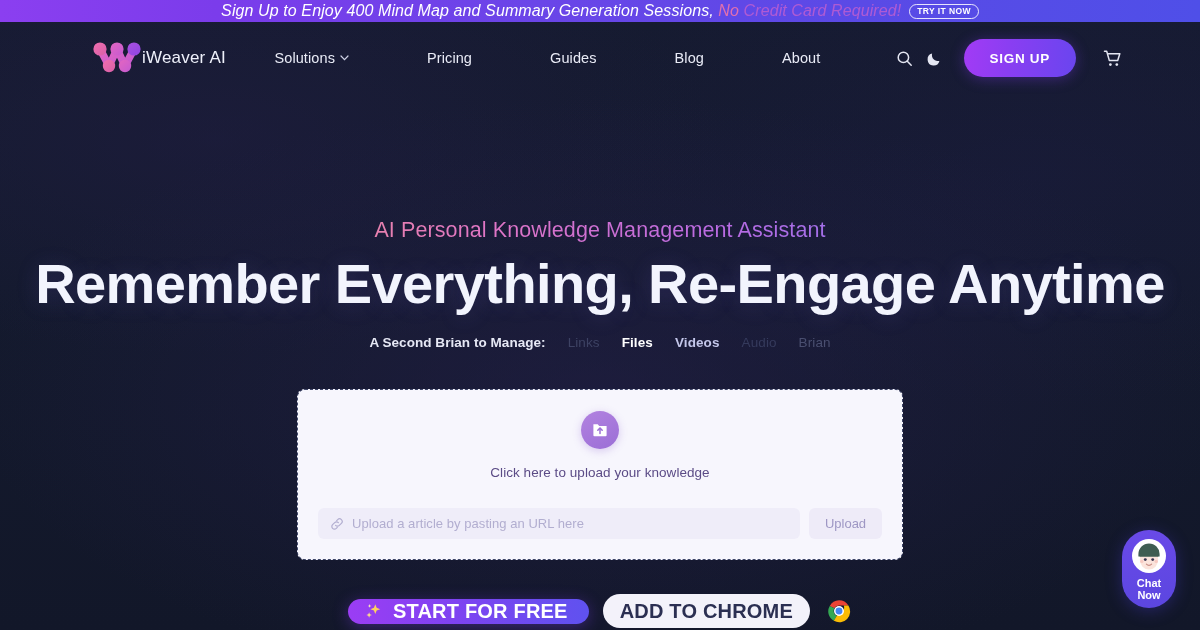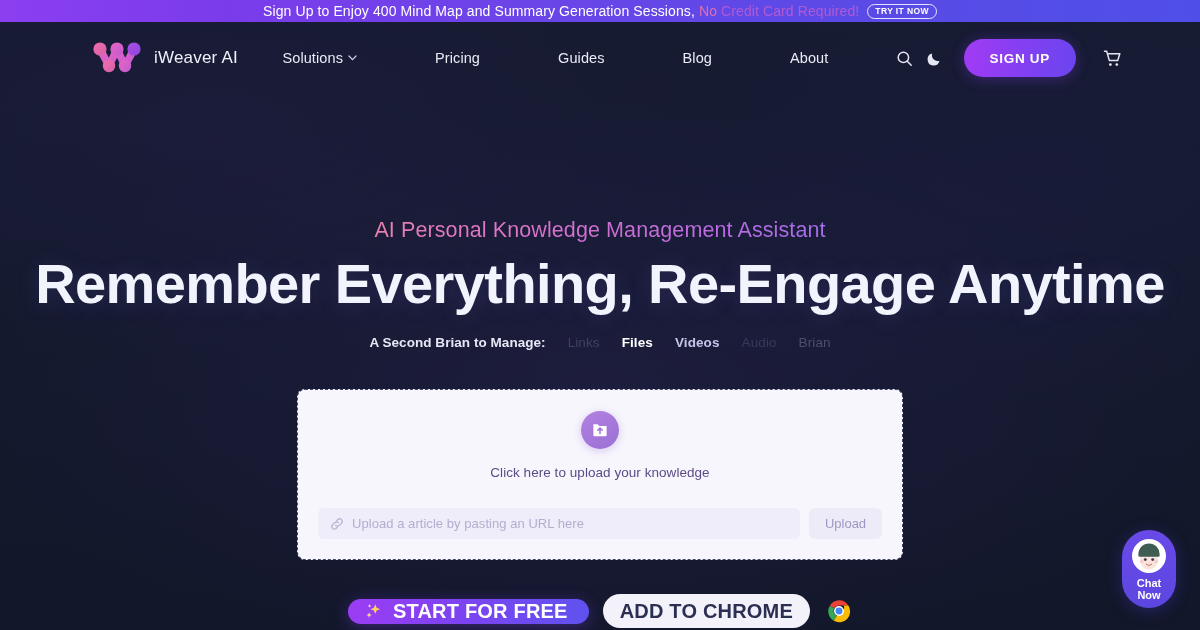--- a/index.html
+++ b/index.html
@@ -25,21 +25,21 @@
   
   .promo-bar {
     position:absolute; top:0; left:0;
     width:1200px; height:22px;
     background:linear-gradient(90deg,#8b3ff0 0%,#7b3ceb 18%,#6a45e8 45%,#5a4ae6 72%,#4f4fe8 100%);
     display:flex; align-items:center; justify-content:center;
     gap:8px;
     z-index:40;
   }
   .promo-text {
-    font-size:14px; color:#ffffff; letter-spacing:0.1px; white-space:nowrap;
+    font-size:16px; color:#ffffff; letter-spacing:0.1px; white-space:nowrap;font-style:italic;
   }
   .promo-text .dim { color:#e06fb0; }
   .promo-text .dim2 { color:#c15fd0; opacity:0.82; }
   .promo-btn {
     font-size:8.5px; font-weight:700; color:#ffffff;
     letter-spacing:0.4px;
     border:1px solid rgba(255,255,255,0.85);
     border-radius:9px;
     padding:2px 7px 2.5px 7px;
     background:transparent;
@@ -49,21 +49,21 @@
   }
 
   
   .header {
     position:absolute; top:22px; left:0;
     width:1200px; height:72px;
     display:flex; align-items:center;
     padding:0 72px 0 90px;
     z-index:30;
   }
-  .brand { display:flex; align-items:center; gap:12px; cursor:pointer; }
+  .brand { display:flex; align-items:center; cursor:pointer; }
   .brand-mark { width:52px; height:40px; display:block; }
   .brand-name {
     font-size:17px; font-weight:400; color:#eef0fa; letter-spacing:0.2px;
   }
 
   .nav {
     display:flex; align-items:center; gap:31px;
     margin-left:auto; margin-right:auto;
     transform:translateX(-22px);
   }

